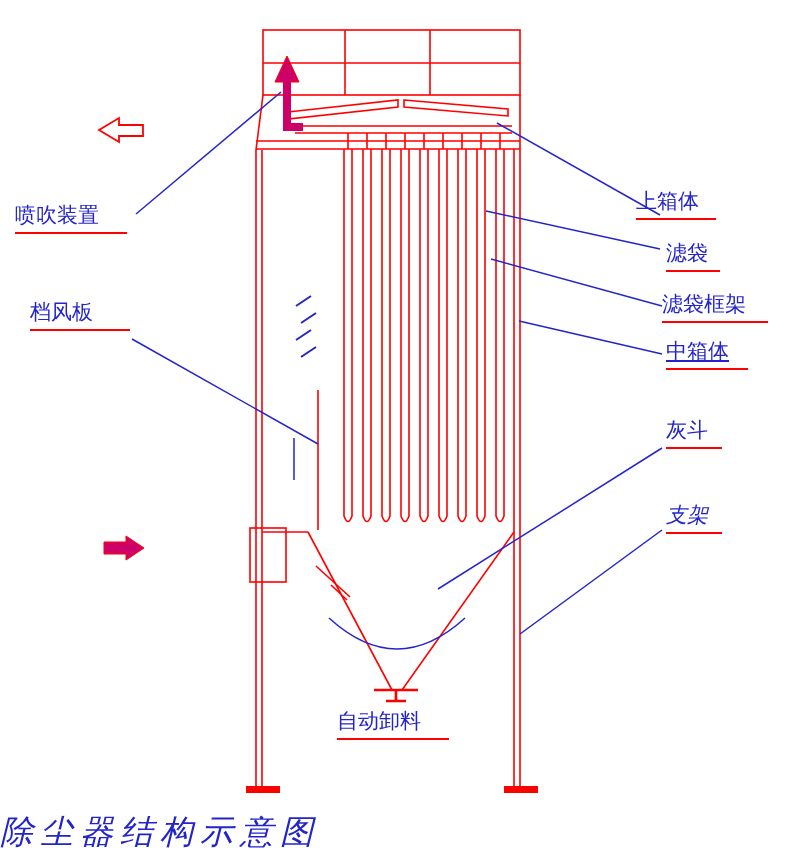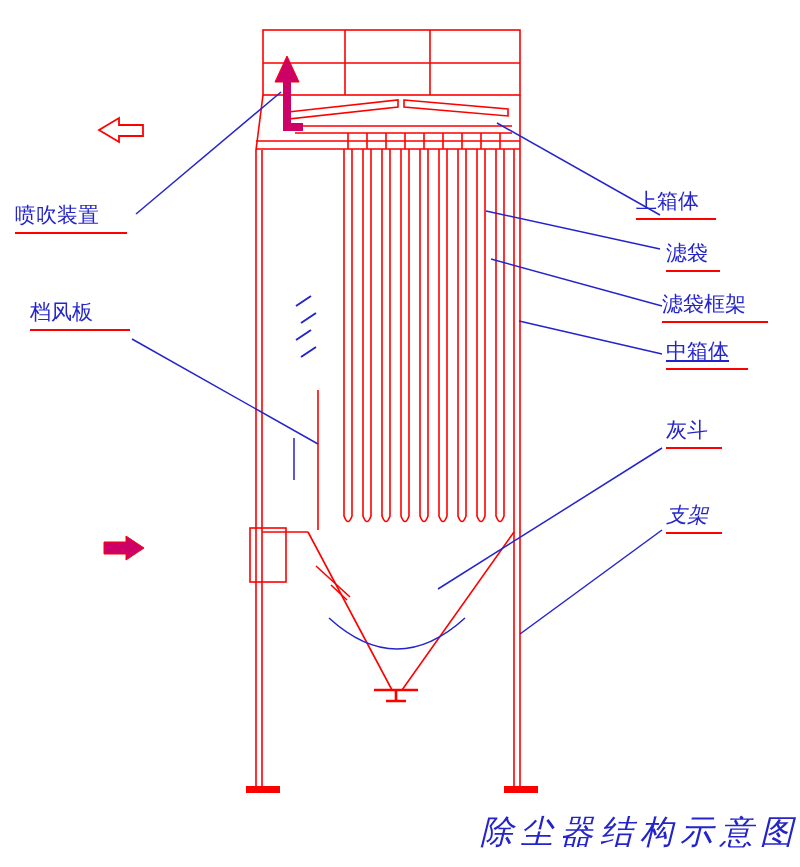--- a/index.html
+++ b/index.html
@@ -12,21 +12,21 @@
   .s-red-thick{stroke:var(--structure);fill:none;stroke-width:2.6;}
   .f-red{fill:var(--structure);stroke:none;}
   .s-blue{stroke:var(--leader);fill:none;stroke-width:1.5;}
   .s-blue-thick{stroke:var(--leader);fill:none;stroke-width:2;}
   .s-magenta{stroke:var(--arrow);fill:none;}
   .f-magenta{fill:var(--arrow);stroke:var(--structure);stroke-width:1;}
   .hollow{fill:#ffffff;stroke:var(--structure);stroke-width:1.8;}
 
   .label{position:absolute;color:var(--text);font-size:21px;line-height:1.25;
          padding-bottom:4px;border-bottom:2px solid var(--underline);white-space:nowrap;}
-  .title{position:absolute;left:0;right:0;top:810px;text-align:right;color:var(--text);
+  .title{position:absolute;left:0;right:0;top:810px;text-align:left;color:var(--text);
          font-size:33px;letter-spacing:7px;font-style:italic;font-family:Liberation Serif, serif;}
 </style>
 </head>
 <body>
 
 <div class="canvas">
 
   <svg width="800" height="867" viewBox="0 0 800 867">
 
     <g>
@@ -99,15 +99,16 @@
   </svg>
 
   <div class="label" style="left:30px;top:299px;width:100px;">档风板</div>
   <div class="label" style="left:15px;top:202px;width:112px;">喷吹装置</div>
   <div class="label" style="left:636px;top:188px;width:80px;">上箱体</div>
   <div class="label" style="left:666px;top:240px;width:54px;">滤袋</div>
   <div class="label" style="left:662px;top:283px;width:106px;margin-top:8px;">滤袋框架</div>
   <div class="label" style="left:666px;top:338px;width:82px;text-decoration:underline;">中箱体</div>
   <div class="label" style="left:666px;top:417px;width:56px;">灰斗</div>
   <div class="label" style="left:666px;top:502px;width:56px;font-style:italic;">支架</div>
+  <div class="label" style="left:337px;top:708px;width:112px;">自动卸料</div>
 
   <div class="title">除尘器结构示意图</div>
 </div>
 
 </body></html>

